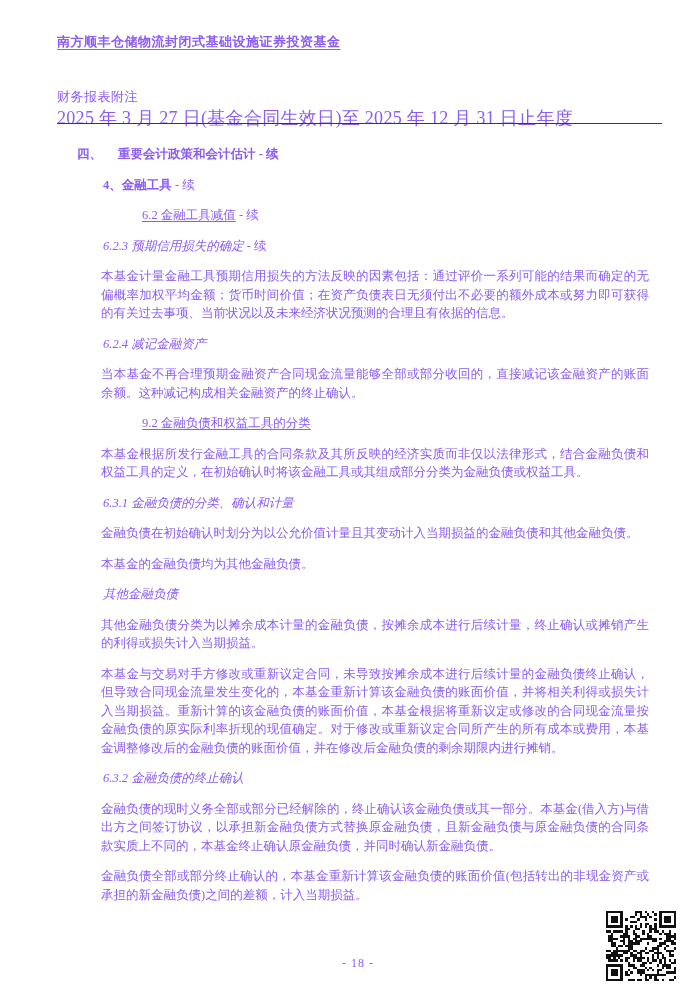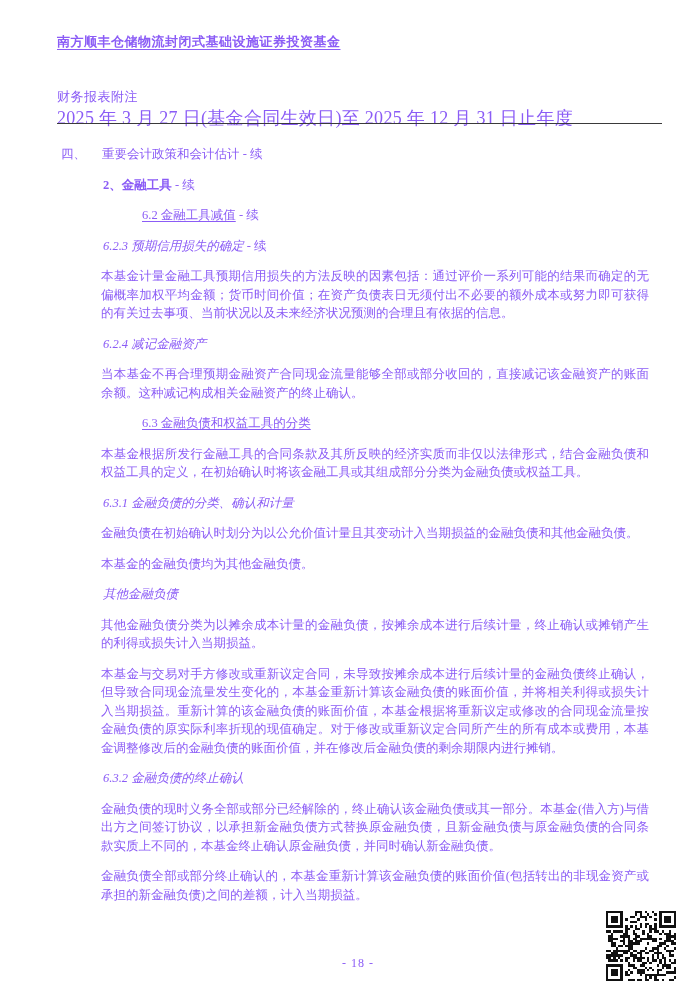--- a/index.html
+++ b/index.html
@@ -11,21 +11,21 @@
   .header{position:absolute;left:57px;top:33px;width:605px;}
   .fund-name{
     font-size:13px;font-weight:bold;letter-spacing:.5px;
     text-decoration:underline;text-underline-offset:3px;text-decoration-thickness:1px;
   }
   .report-title{position:absolute;left:57px;top:88px;font-size:13px;letter-spacing:.5px;}
   .period-line{position:absolute;left:57px;top:106px;font-size:18px;letter-spacing:.3px;}
   .header-rule{position:absolute;left:57px;top:123px;width:605px;height:1px;background:#3a3a3a;}
   .content{position:absolute;left:61px;top:145px;width:588px;font-size:12.5px;line-height:18.5px;}
   .block{margin:0 0 12px 42px;}
-  .block.chapter{margin-left:0;font-weight:normal;}
+  .block.chapter{margin-left:16px;font-weight:bold;}
   .block.chapter .num{display:inline-block;width:41px;}
   .block.bold{font-weight:bold;}
   .block.bold .suffix,.block.chapter .suffix{font-weight:normal;}
   .block.underline .main{text-decoration:underline;text-underline-offset:2px;text-decoration-thickness:1px;margin-left:39px;}
   .block.italic .main{font-style:italic;}
   .block.para{text-align:justify;text-justify:inter-ideograph;margin-left:40px;}
   .page-number{
     position:absolute;left:0;top:956px;width:716px;text-align:center;
     font-size:12px;letter-spacing:1px;
   }
@@ -42,27 +42,27 @@
   </div>
 
   <div class="report-title">财务报表附注</div>
 
   <div class="period-line">2025 年 3 月 27 日(基金合同生效日)至 2025 年 12 月 31 日止年度</div>
 
   <div class="header-rule"></div>
 
   <div class="content" id="doc-blocks">
       <div class="block chapter"><span class="num">四、</span><span class="main">重要会计政策和会计估计 - 续</span></div>
-      <div class="block bold"><span class="main">2、金融工具</span><span class="suffix"> - 续</span></div>
+      <div class="block bold"><span class="main">4、金融工具</span><span class="suffix"> - 续</span></div>
       <div class="block underline"><span class="main">6.2 金融工具减值</span><span class="suffix"> - 续</span></div>
       <div class="block italic"><span class="main">6.2.3 预期信用损失的确定</span><span class="suffix"> - 续</span></div>
       <div class="block para"><span class="main">本基金计量金融工具预期信用损失的方法反映的因素包括：通过评价一系列可能的结果而确定的无偏概率加权平均金额；货币时间价值；在资产负债表日无须付出不必要的额外成本或努力即可获得的有关过去事项、当前状况以及未来经济状况预测的合理且有依据的信息。</span></div>
       <div class="block italic"><span class="main">6.2.4 减记金融资产</span></div>
       <div class="block para"><span class="main">当本基金不再合理预期金融资产合同现金流量能够全部或部分收回的，直接减记该金融资产的账面余额。这种减记构成相关金融资产的终止确认。</span></div>
-      <div class="block underline"><span class="main">6.3 金融负债和权益工具的分类</span></div>
+      <div class="block underline"><span class="main">9.2 金融负债和权益工具的分类</span></div>
       <div class="block para"><span class="main">本基金根据所发行金融工具的合同条款及其所反映的经济实质而非仅以法律形式，结合金融负债和权益工具的定义，在初始确认时将该金融工具或其组成部分分类为金融负债或权益工具。</span></div>
       <div class="block italic"><span class="main">6.3.1 金融负债的分类、确认和计量</span></div>
       <div class="block para"><span class="main">金融负债在初始确认时划分为以公允价值计量且其变动计入当期损益的金融负债和其他金融负债。</span></div>
       <div class="block para"><span class="main">本基金的金融负债均为其他金融负债。</span></div>
       <div class="block italic"><span class="main">其他金融负债</span></div>
       <div class="block para"><span class="main">其他金融负债分类为以摊余成本计量的金融负债，按摊余成本进行后续计量，终止确认或摊销产生的利得或损失计入当期损益。</span></div>
       <div class="block para"><span class="main">本基金与交易对手方修改或重新议定合同，未导致按摊余成本进行后续计量的金融负债终止确认，但导致合同现金流量发生变化的，本基金重新计算该金融负债的账面价值，并将相关利得或损失计入当期损益。重新计算的该金融负债的账面价值，本基金根据将重新议定或修改的合同现金流量按金融负债的原实际利率折现的现值确定。对于修改或重新议定合同所产生的所有成本或费用，本基金调整修改后的金融负债的账面价值，并在修改后金融负债的剩余期限内进行摊销。</span></div>
       <div class="block italic"><span class="main">6.3.2 金融负债的终止确认</span></div>
       <div class="block para"><span class="main">金融负债的现时义务全部或部分已经解除的，终止确认该金融负债或其一部分。本基金(借入方)与借出方之间签订协议，以承担新金融负债方式替换原金融负债，且新金融负债与原金融负债的合同条款实质上不同的，本基金终止确认原金融负债，并同时确认新金融负债。</span></div>
       <div class="block para"><span class="main">金融负债全部或部分终止确认的，本基金重新计算该金融负债的账面价值(包括转出的非现金资产或承担的新金融负债)之间的差额，计入当期损益。</span></div>

